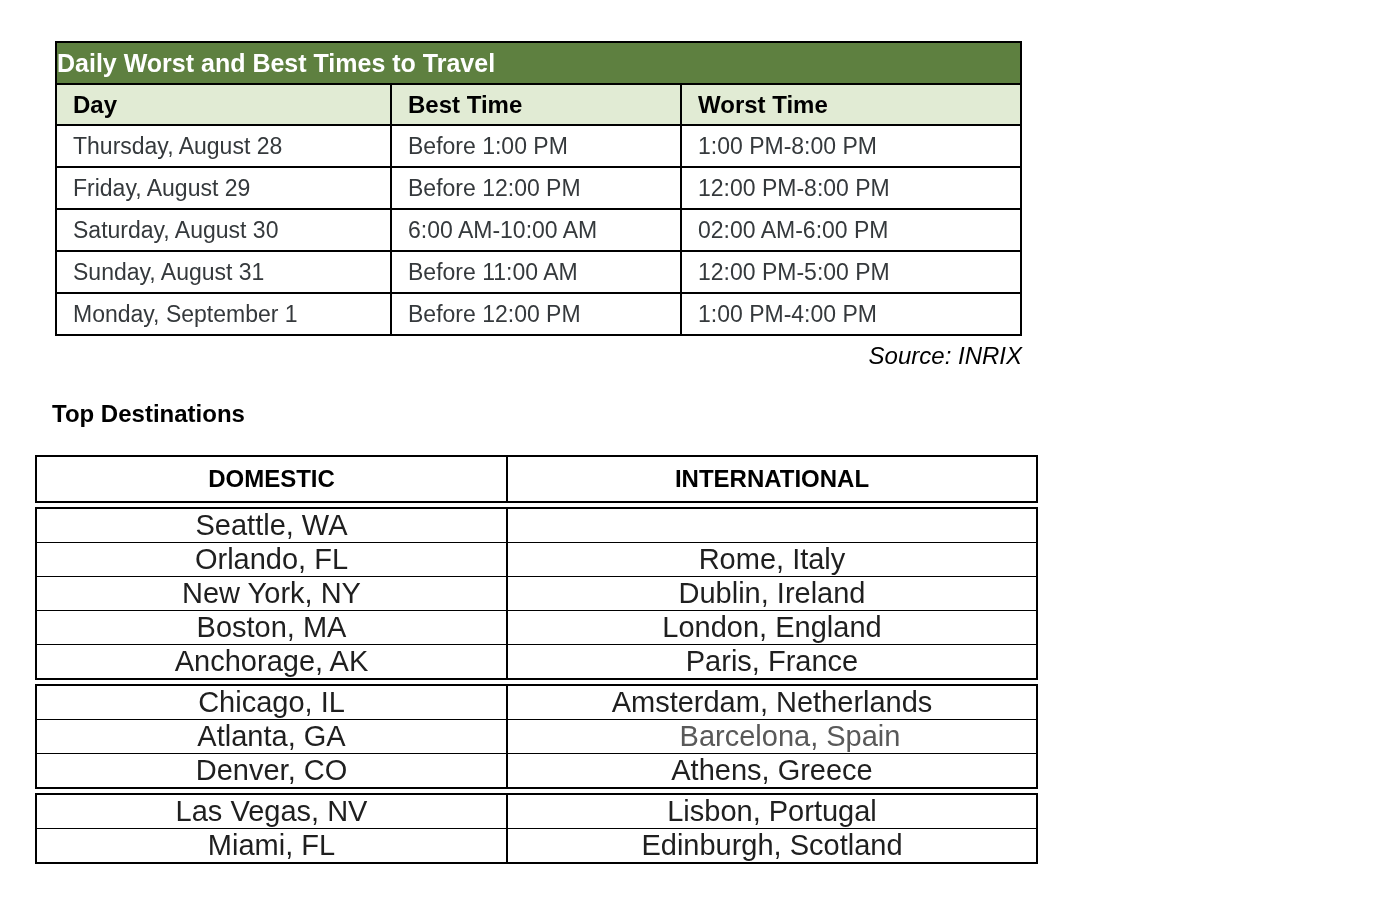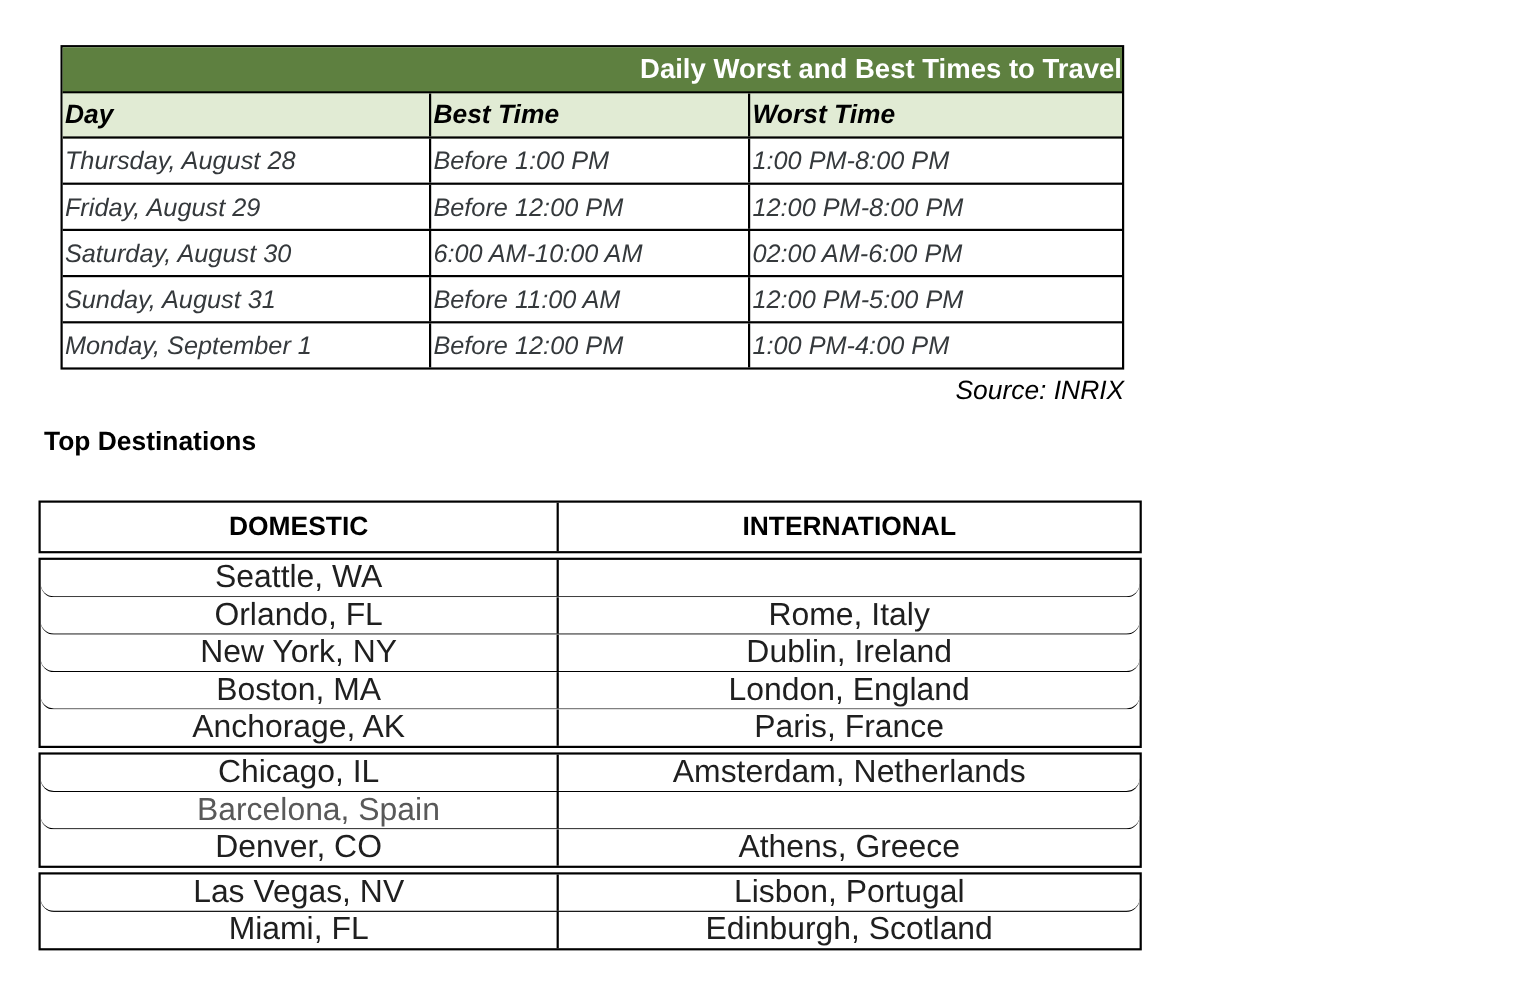--- a/index.html
+++ b/index.html
@@ -24,60 +24,59 @@
   }
 
   
   .tt-wrap { position: absolute; left: 55px; top: 41px; width: 967px; }
   .tt-table { border: 2px solid var(--table-border); background: #fff; }
   .tt-title {
     height: 42px; line-height: 40px;
     background: var(--title-bar-bg);
     color: var(--title-bar-text);
     font-size: 25px; font-weight: bold;
-    text-align: right;
+    text-align: left;
     border-bottom: 2px solid var(--table-border);
   }
   .tt-head, .tt-row { display: grid; grid-template-columns: 335px 290px 1fr; }
   .tt-head { background: var(--header-row-bg); border-bottom: 2px solid var(--table-border); }
   .tt-head .cell {
     height: 39px; font-size: 24px; font-weight: bold; color: #000;
   }
   .tt-row { border-bottom: 2px solid var(--table-border); }
   .tt-row:last-child { border-bottom: none; }
   .tt-row .cell { height: 40px; font-size: 23px; color: var(--data-text); }
   .cell {
     display: flex; align-items: center;
-    padding-left: 2px;
-    font-style: italic;
+    padding-left: 16px;
   }
   .tt-head .cell:nth-child(-n+2), .tt-row .cell:nth-child(-n+2) {
     border-right: 2px solid var(--table-border);
   }
   .tt-source {
     margin-top: 6px;
     text-align: right;
     font-style: italic;
     font-size: 24px;
     color: #000;
   }
 
   
   .dest-heading {
     position: absolute; left: 40px; top: 388px;
-    margin: 0; font-size: 24px; font-weight: bold; color: var(--heading-text);
+    margin: 12px; font-size: 24px; font-weight: bold; color: var(--heading-text);
   }
   .dest-table { position: absolute; left: 35px; top: 455px; width: 1003px; }
   .dest-section {
     border: 2px solid var(--table-border);
     margin-bottom: 4px;
     background: #fff;
   }
   .dest-section:last-child { margin-bottom: 0; }
-  .drow { display: grid; grid-template-columns: 471px 1fr; border-bottom: 1px solid var(--table-border); border-radius: 12px; }
+  .drow { display: grid; grid-template-columns: 471px 1fr; border-bottom: 1px solid var(--table-border); }
   .dest-section .drow:last-child { border-bottom: none; }
   .dcell {
     display: flex; align-items: center; justify-content: center;
     height: 33px; font-size: 29px; color: var(--dest-text);
     text-align: center;
   }
   .drow .dcell:first-child { border-right: 2px solid var(--table-border); }
   .dest-head .dcell { height: 44px; font-size: 24px; font-weight: bold; color: #000; }
   .dcell.muted { color: var(--muted-text); padding-left: 36px; }
 </style>
@@ -158,20 +157,21 @@
         <div class="dcell">Paris, France</div>
       </div>
     </div>
 
     <div class="dest-section">
       <div class="drow">
         <div class="dcell">Chicago, IL</div>
         <div class="dcell">Amsterdam, Netherlands</div>
       </div>
       <div class="drow">
+        <div class="dcell">Atlanta, GA</div>
         <div class="dcell muted">Barcelona, Spain</div>
       </div>
       <div class="drow">
         <div class="dcell">Denver, CO</div>
         <div class="dcell">Athens, Greece</div>
       </div>
     </div>
 
     <div class="dest-section">
       <div class="drow">

